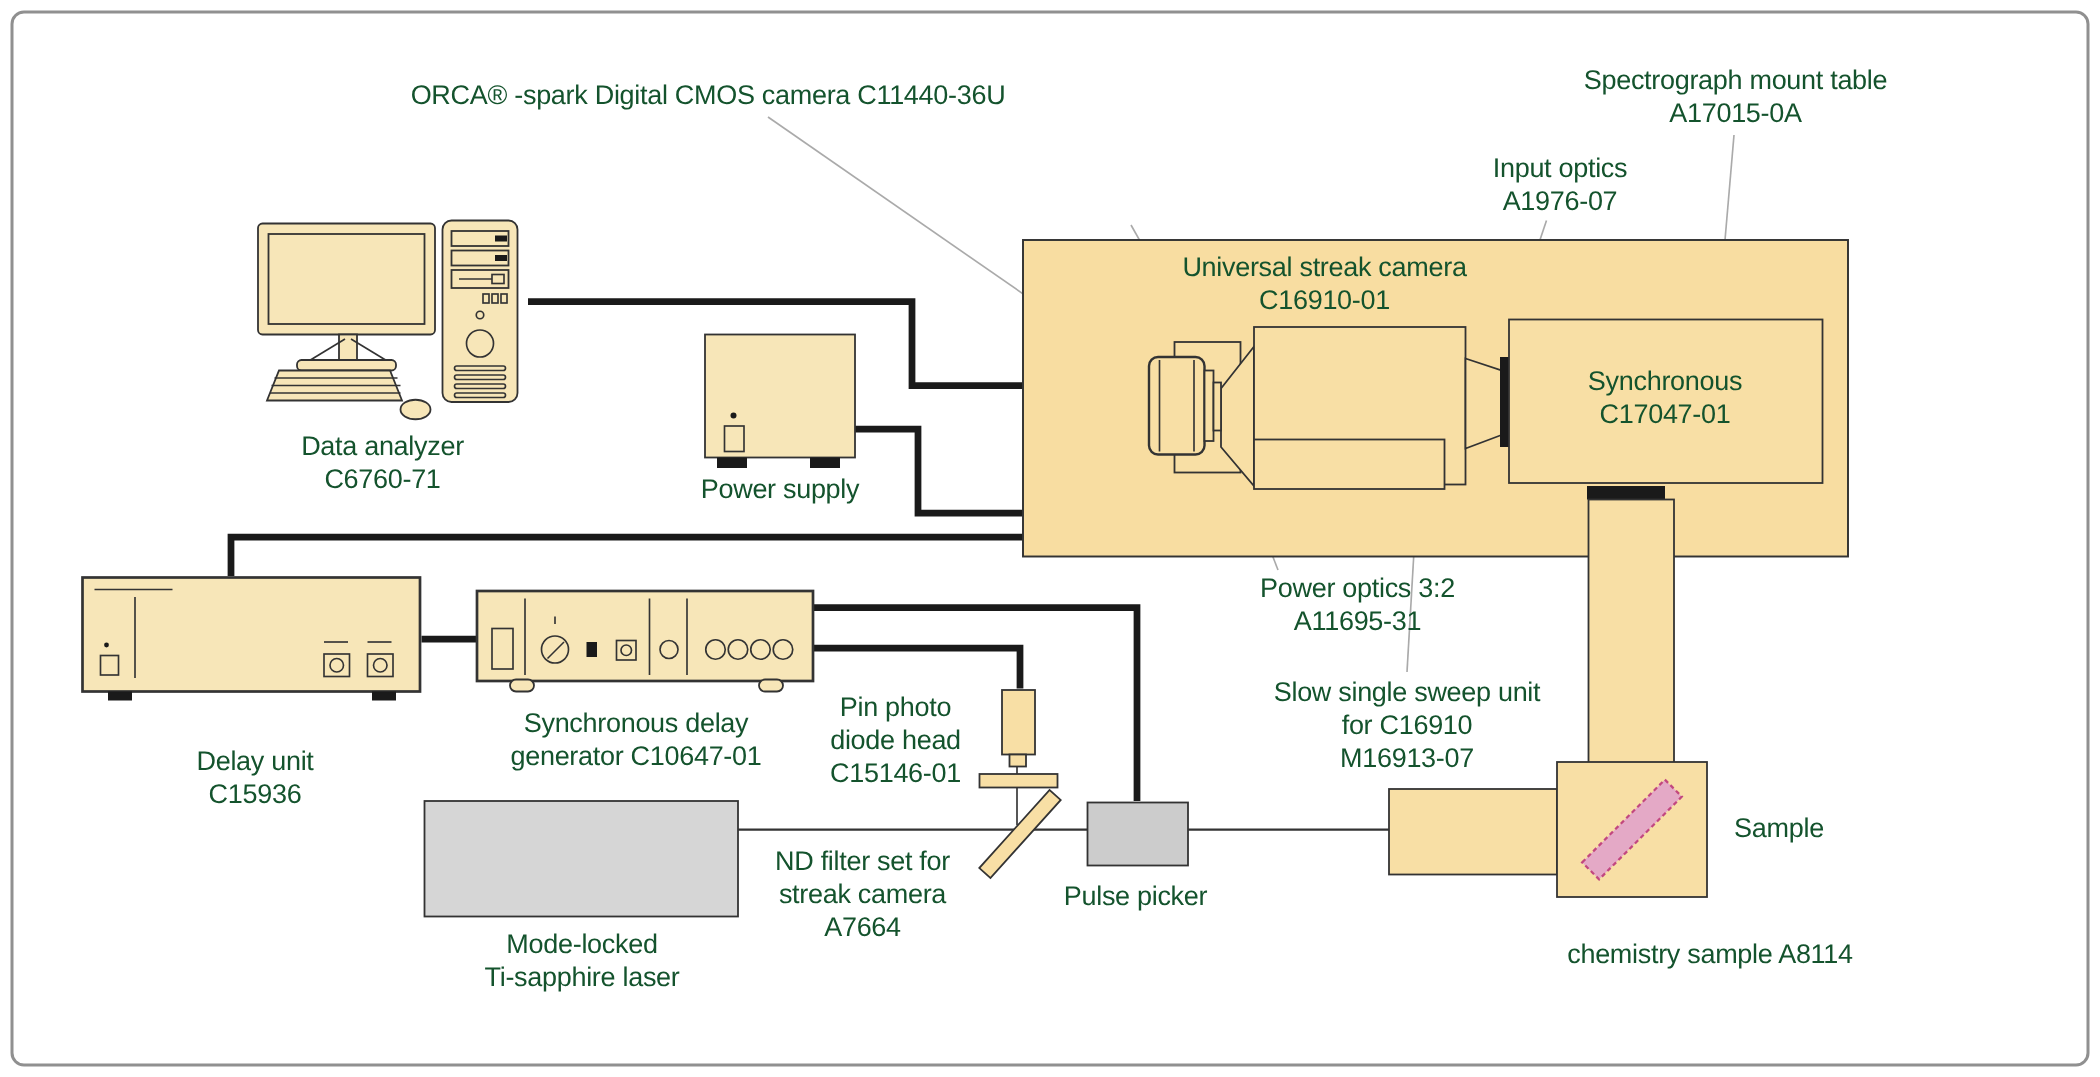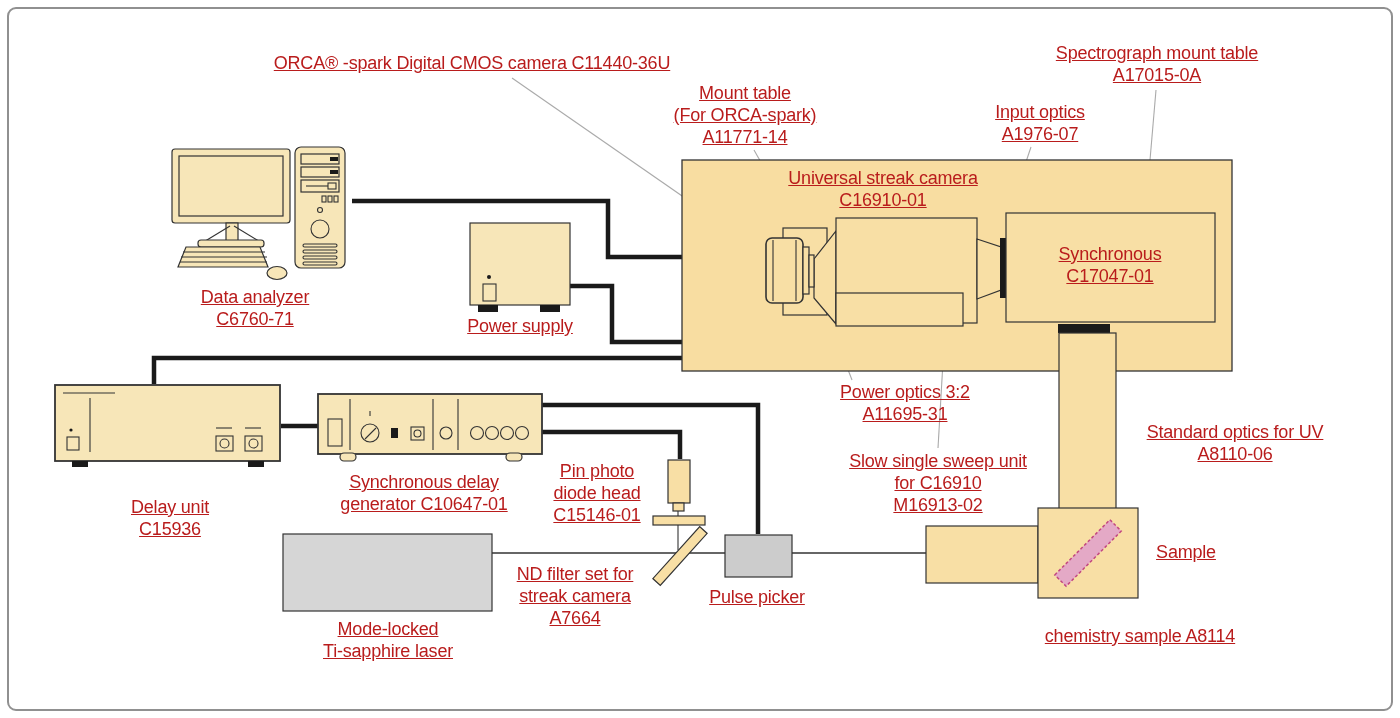--- a/index.html
+++ b/index.html
@@ -3,21 +3,21 @@
 <meta charset="utf-8">
 <style>
   html,body{margin:0;padding:0;background:#fff;}
   #canvas{
     position:relative;width:1400px;height:718px;background:#ffffff;overflow:hidden;
     font-family:"Liberation Sans", sans-serif;color:#222;
   }
   #canvas svg{position:absolute;left:0;top:0;}
   .lbl{
     position:absolute;transform:translateX(-50%);text-align:center;
-    font-size:18px;line-height:22px;letter-spacing:-0.2px;white-space:nowrap;color:#b91c1c;text-decoration:underline;
+    font-size:18px;line-height:22px;letter-spacing:-0.2px;white-space:nowrap;color:#14532d;
   }
   
   .frame{fill:none;stroke:var(--frame);stroke-width:2;}
   .panel{fill:var(--panel);stroke:var(--outline);stroke-width:1.3;}
   .tan{fill:var(--tan);stroke:var(--outline);stroke-width:1.2;}
   .cream{fill:var(--cream);stroke:var(--outline);stroke-width:1.2;}
   .grayblock{fill:var(--gray);stroke:var(--outline);stroke-width:1.2;}
   .picker{fill:var(--picker);stroke:var(--outline);stroke-width:1.2;}
   .cable{fill:none;stroke:var(--cable);stroke-width:4.5;}
   .beam{fill:none;stroke:var(--outline);stroke-width:1.5;}
@@ -154,25 +154,20 @@
 
   <div class="lbl" style="left:472px;top:52px">
     <div>ORCA® -spark Digital CMOS camera C11440-36U</div>
   </div>
 
   <div class="lbl" style="left:1157px;top:42px">
     <div>Spectrograph mount table</div>
     <div>A17015-0A</div>
   </div>
 
-  <div class="lbl" style="left:745px;top:82px">
-    <div>Mount table</div>
-    <div>(For ORCA-spark)</div>
-    <div>A11771-14</div>
-  </div>
 
   <div class="lbl" style="left:1040px;top:101px">
     <div>Input optics</div>
     <div>A1976-07</div>
   </div>
 
   <div class="lbl" style="left:883px;top:167px">
     <div>Universal streak camera</div>
     <div>C16910-01</div>
   </div>
@@ -223,27 +218,23 @@
   </div>
 
   <div class="lbl" style="left:905px;top:381px">
     <div>Power optics 3:2</div>
     <div>A11695-31</div>
   </div>
 
   <div class="lbl" style="left:938px;top:450px">
     <div>Slow single sweep unit</div>
     <div>for C16910</div>
-    <div>M16913-02</div>
-  </div>
-
-  <div class="lbl" style="left:1235px;top:421px">
-    <div>Standard optics for UV</div>
-    <div>A8110-06</div>
-  </div>
+    <div>M16913-07</div>
+  </div>
+
 
   <div class="lbl" style="left:1186px;top:541px">
     <div>Sample</div>
   </div>
 
   <div class="lbl" style="left:1140px;top:625px">
     <div>chemistry sample A8114</div>
   </div>
 
 </div>

